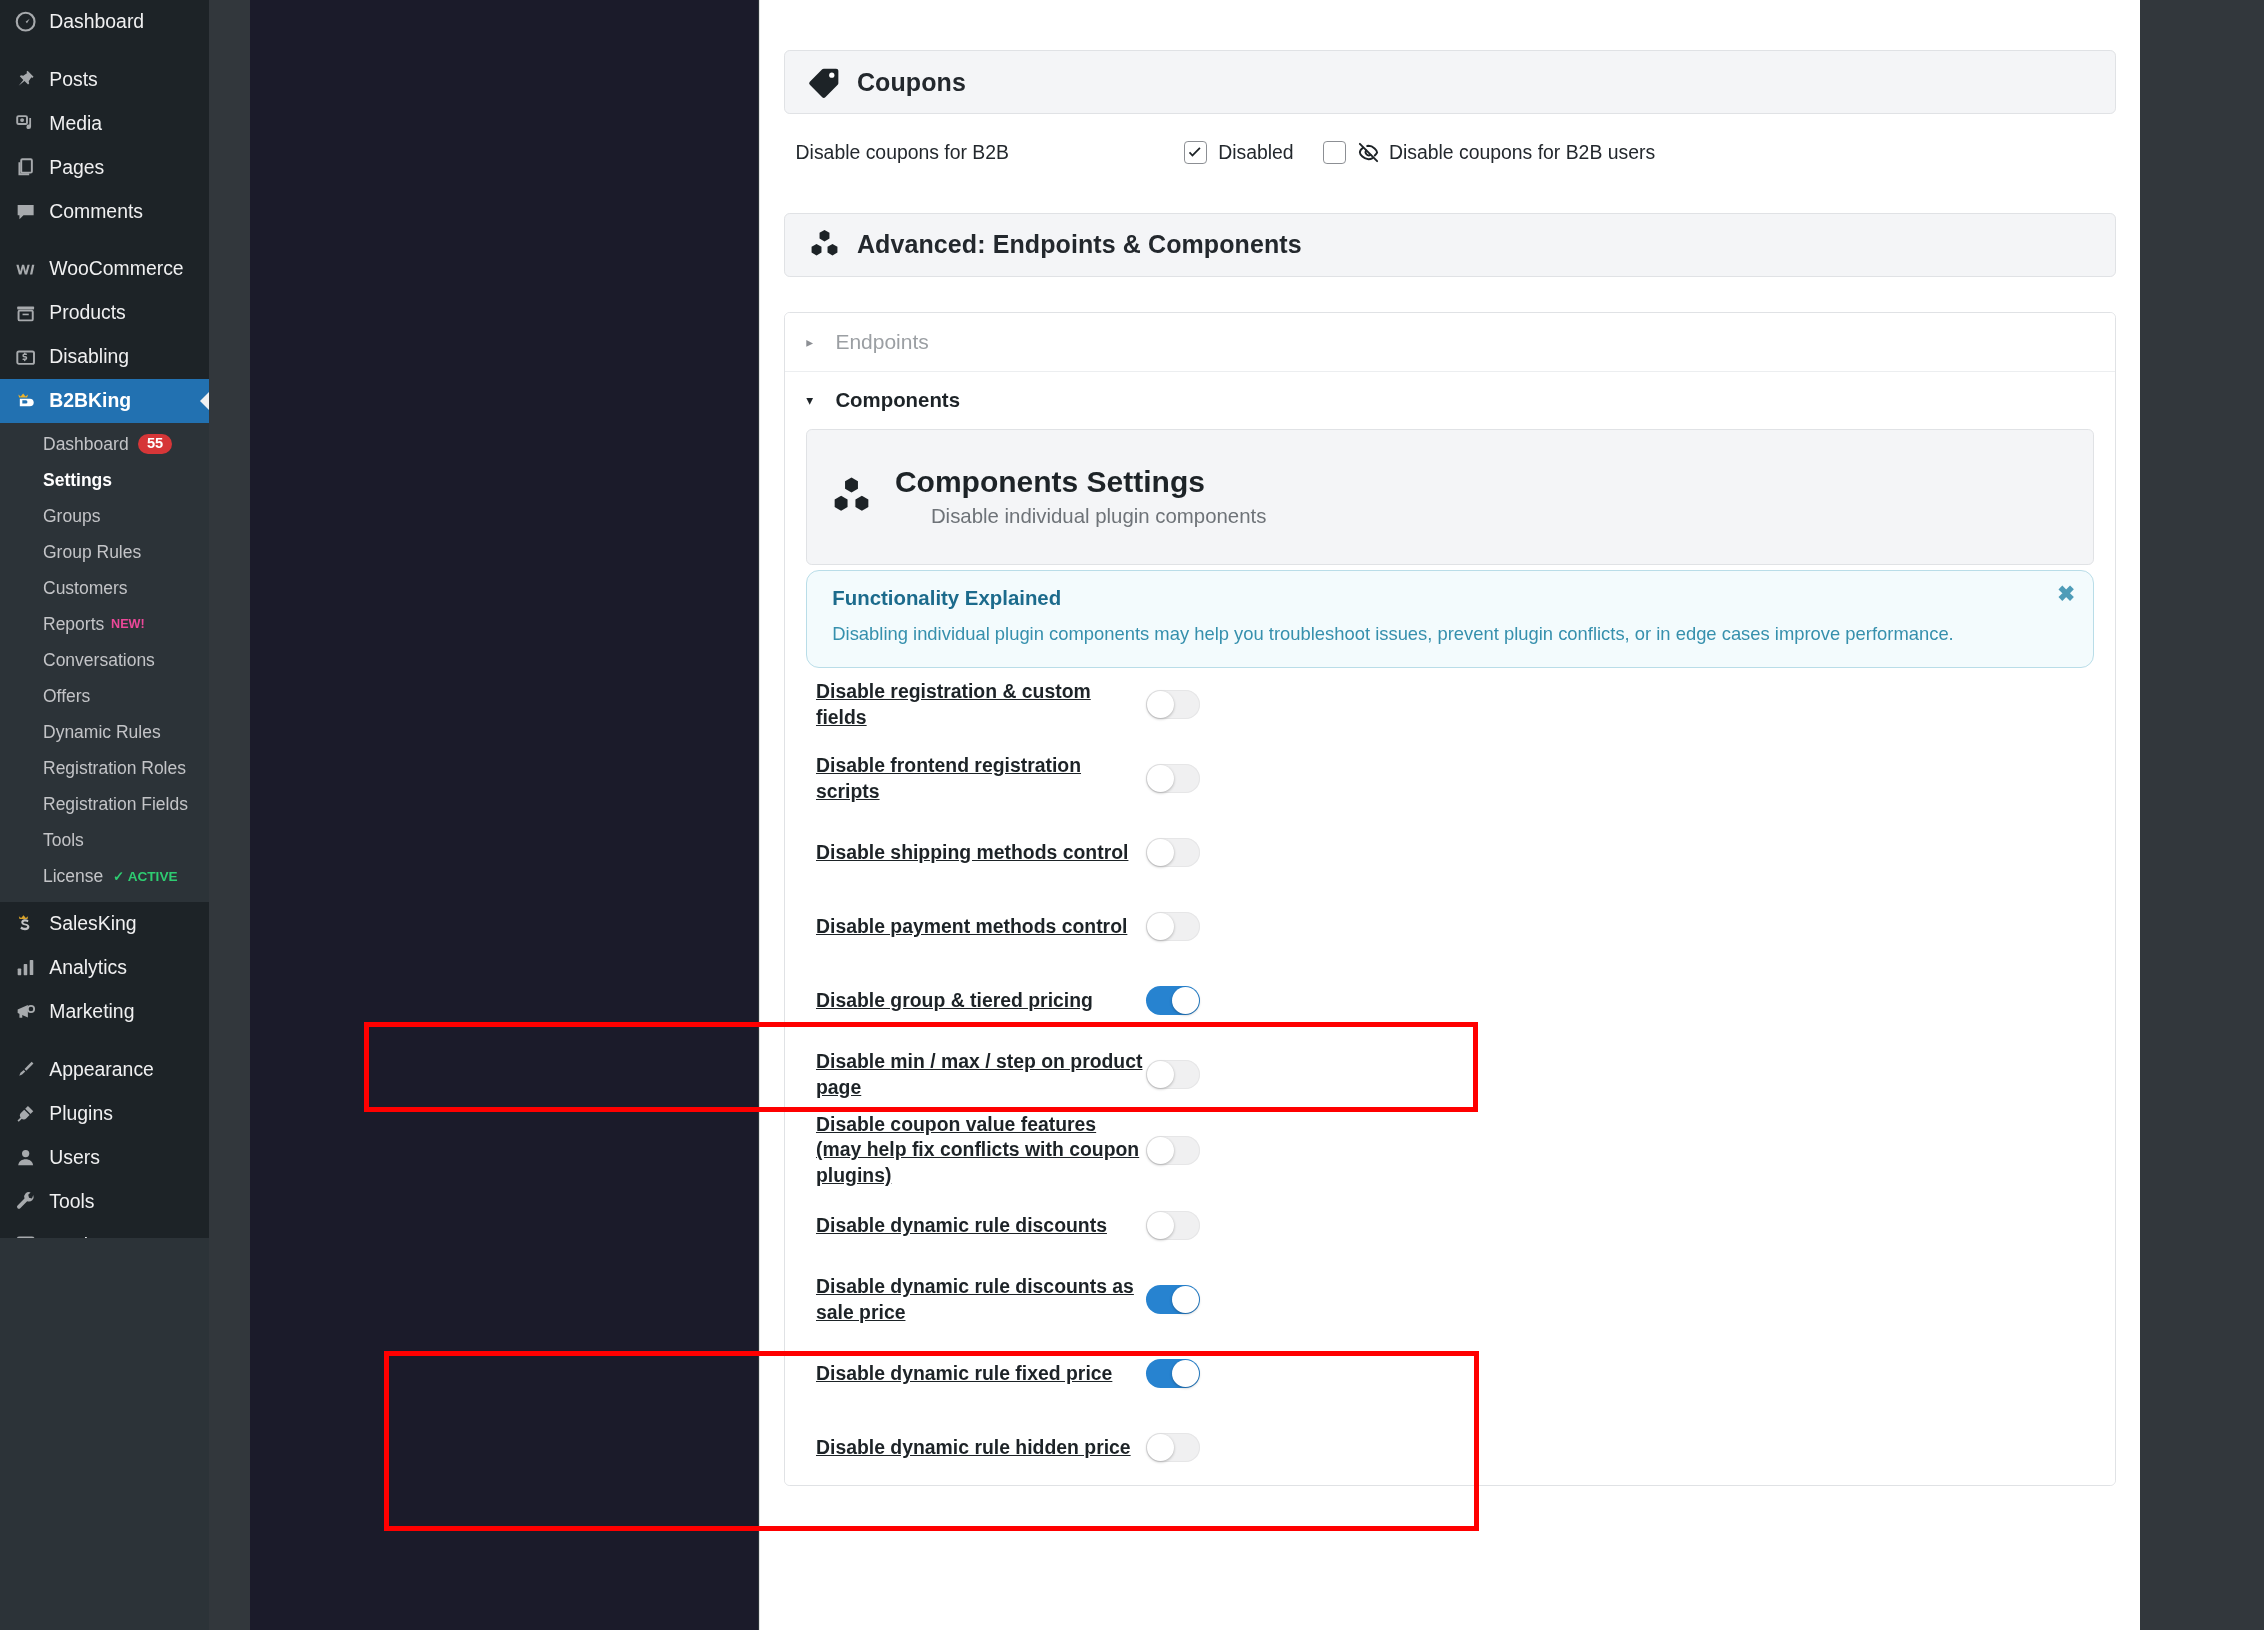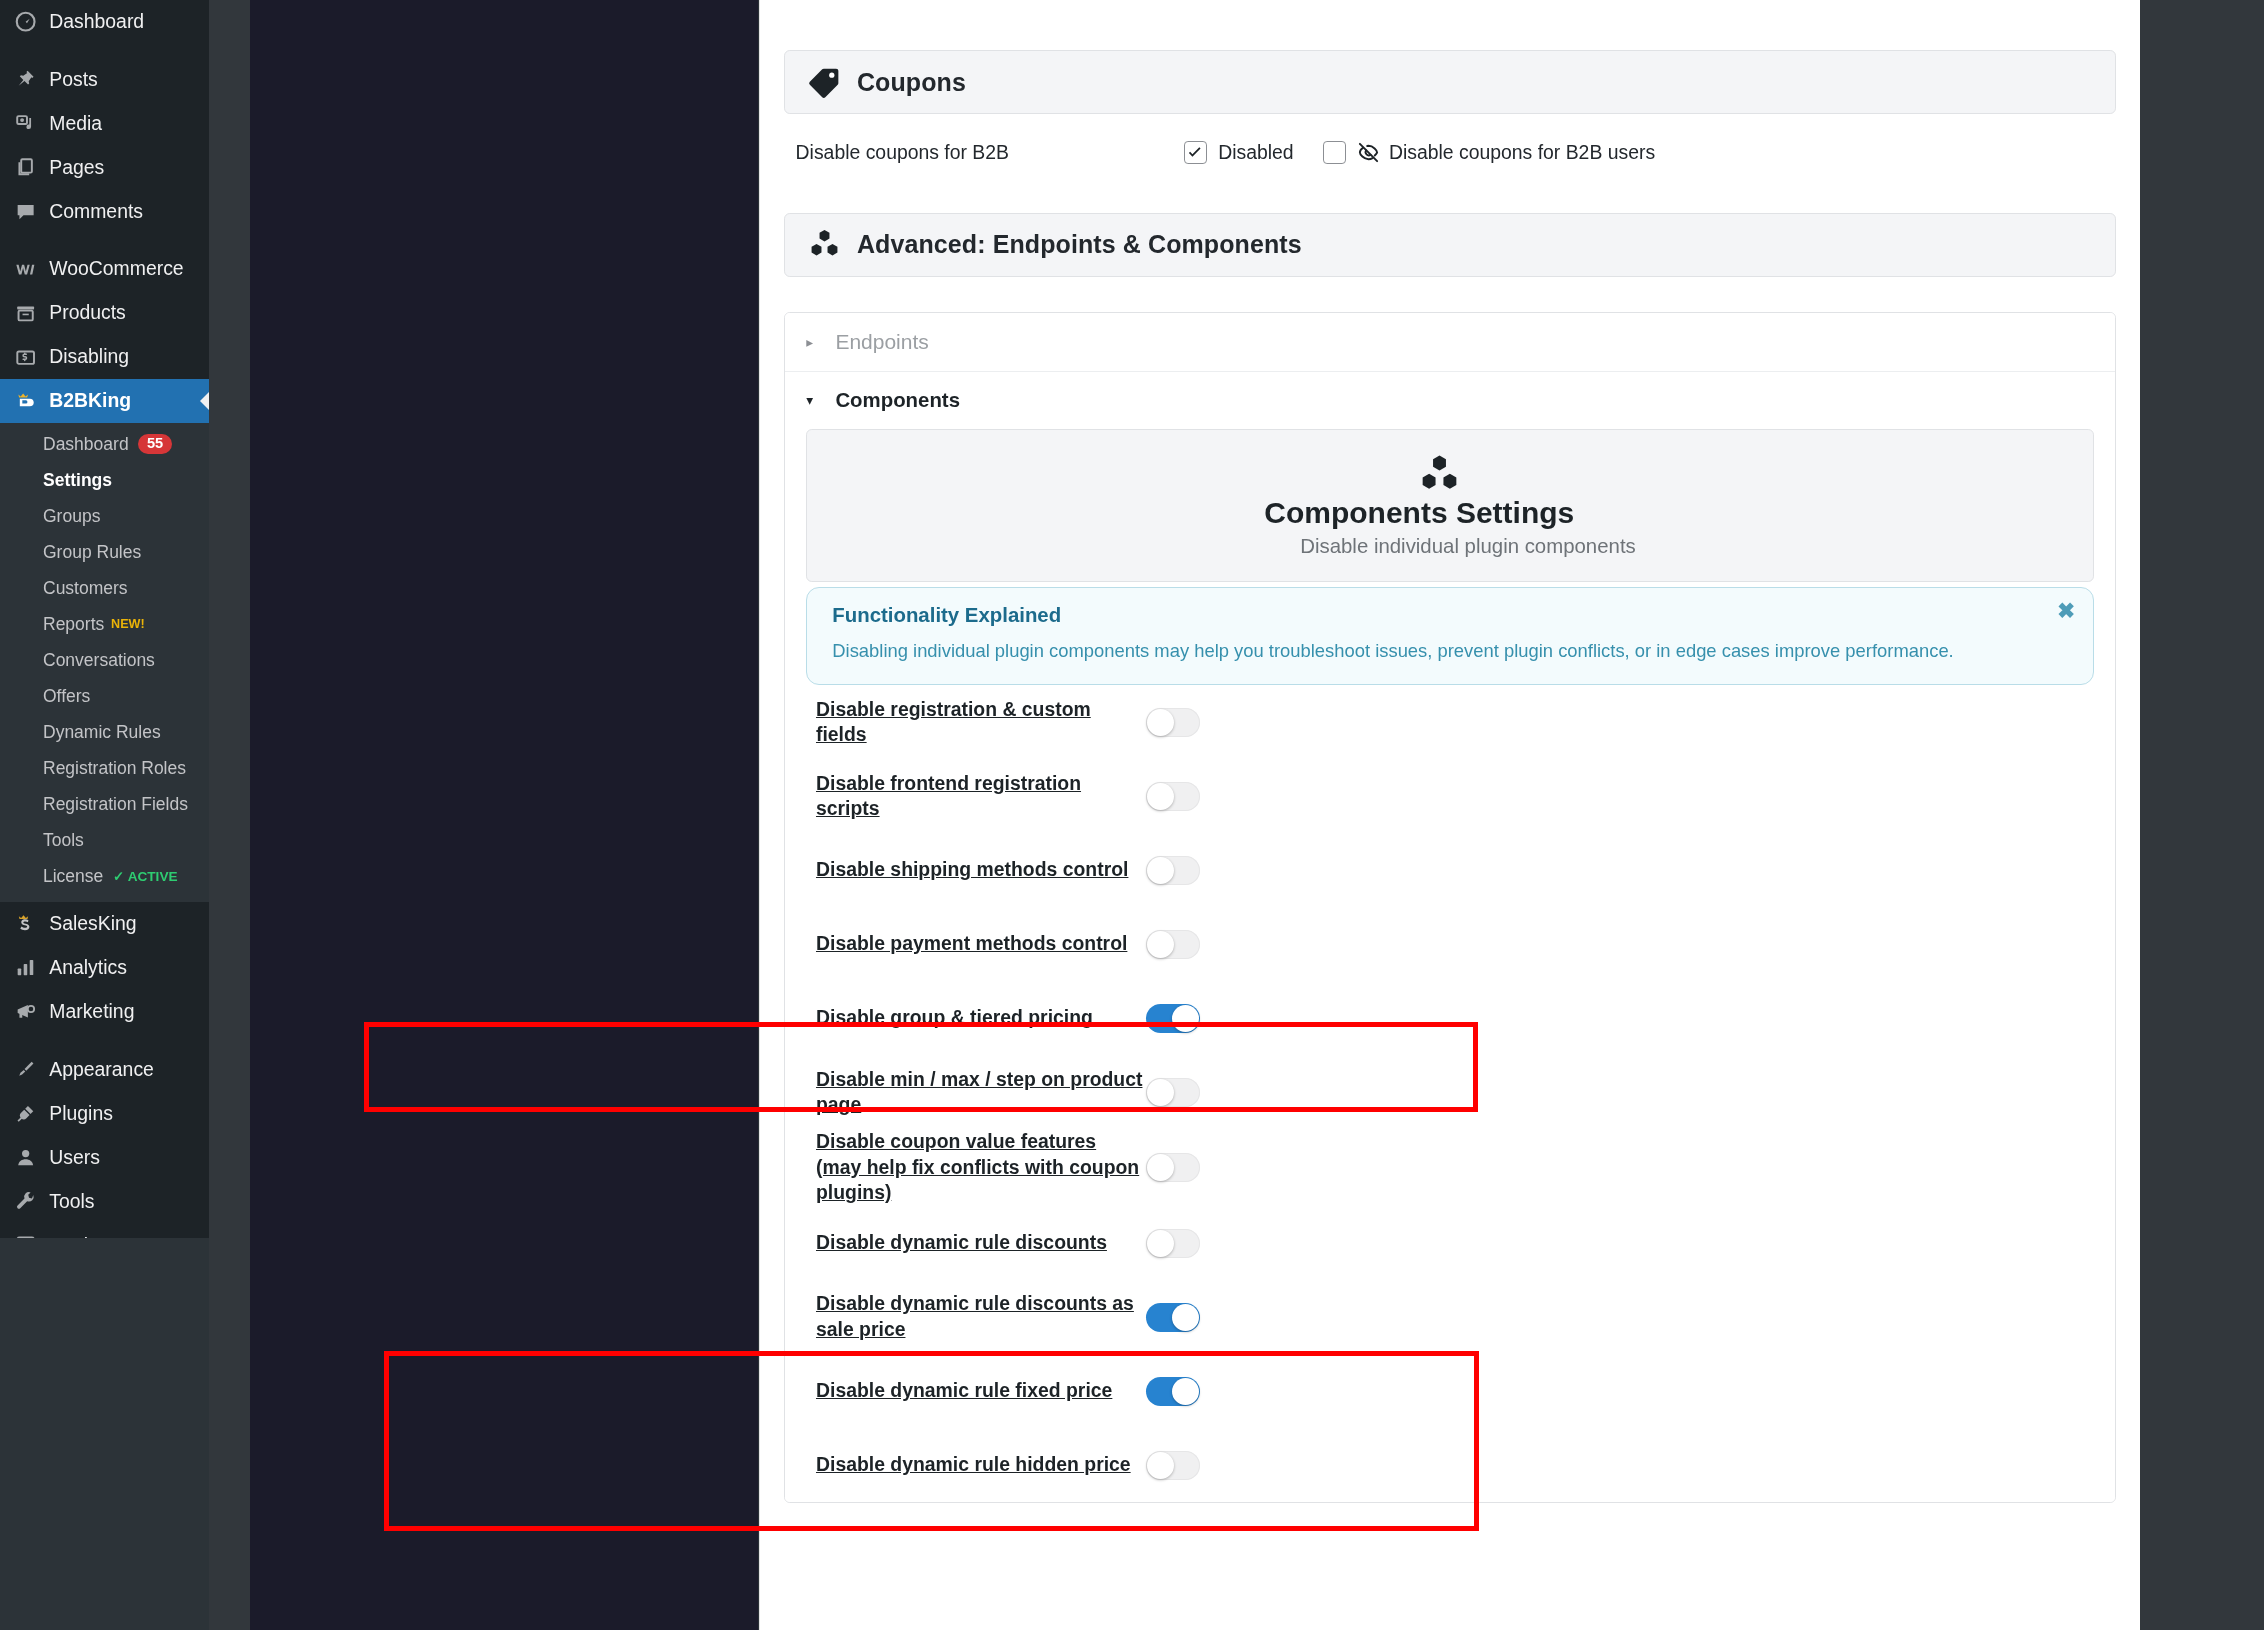--- a/index.html
+++ b/index.html
@@ -63,21 +63,21 @@
   }
   .submenu-item.active { color: #fff; font-weight: 700; }
   .badge-count {
     margin-left: 9.7px;
     background: #d63638; color: #fff;
     border-radius: 10.7px;
     font-size: 14.6px; font-weight: 700;
     padding: 1.9px 8.7px 2.9px;
     line-height: 1;
   }
-  .tag-new { margin-left: 6.8px; color: #eab308; font-size: 12.6px; font-weight: 700; vertical-align: super; text-align: center; }
+  .tag-new { margin-left: 6.8px; color: #ec4899; font-size: 12.6px; font-weight: 700; vertical-align: super; text-align: center; }
   .tag-active { margin-left: 9.7px; color: #2ecc71; font-size: 13.6px; font-weight: 700; }
 
   
   .backdrop-strip {
     position: absolute; left: 209px; top: 0;
     width: 42px; height: 1630px;
     background: #32373c;
   }
   .backdrop-dark {
     position: absolute; left: 250px; top: 0;
@@ -153,21 +153,20 @@
   .acc-row.open .acc-caret { color: #1d2327; }
   .acc-body { background: #fff; padding: 0 21.3px 0 21.3px; }
 
   .sub-head {
     background: #f4f5f7;
     border: 1px solid #e0e2e5;
     border-radius: 5.8px;
     padding: 23px 21.3px;
     display: flex; align-items: center;
     min-height: 136px;
-    flex-direction: column;
   }
   .sub-head .sh-ico { width: 45px; margin-right: 21.3px; display:flex;align-items:center;justify-content:center; }
   .sh-title { font-size: 30px; font-weight: 700; color: #1d2327; line-height: 1.15; }
   .sh-sub { font-size: 20.4px; color: #6e7378; margin-top: 4.9px; margin-left: 36px; }
 
   .notice {
     margin-top: 5px;
     background: #f3fbfd;
     border: 1px solid #b9dde8;
     border-radius: 13px;

